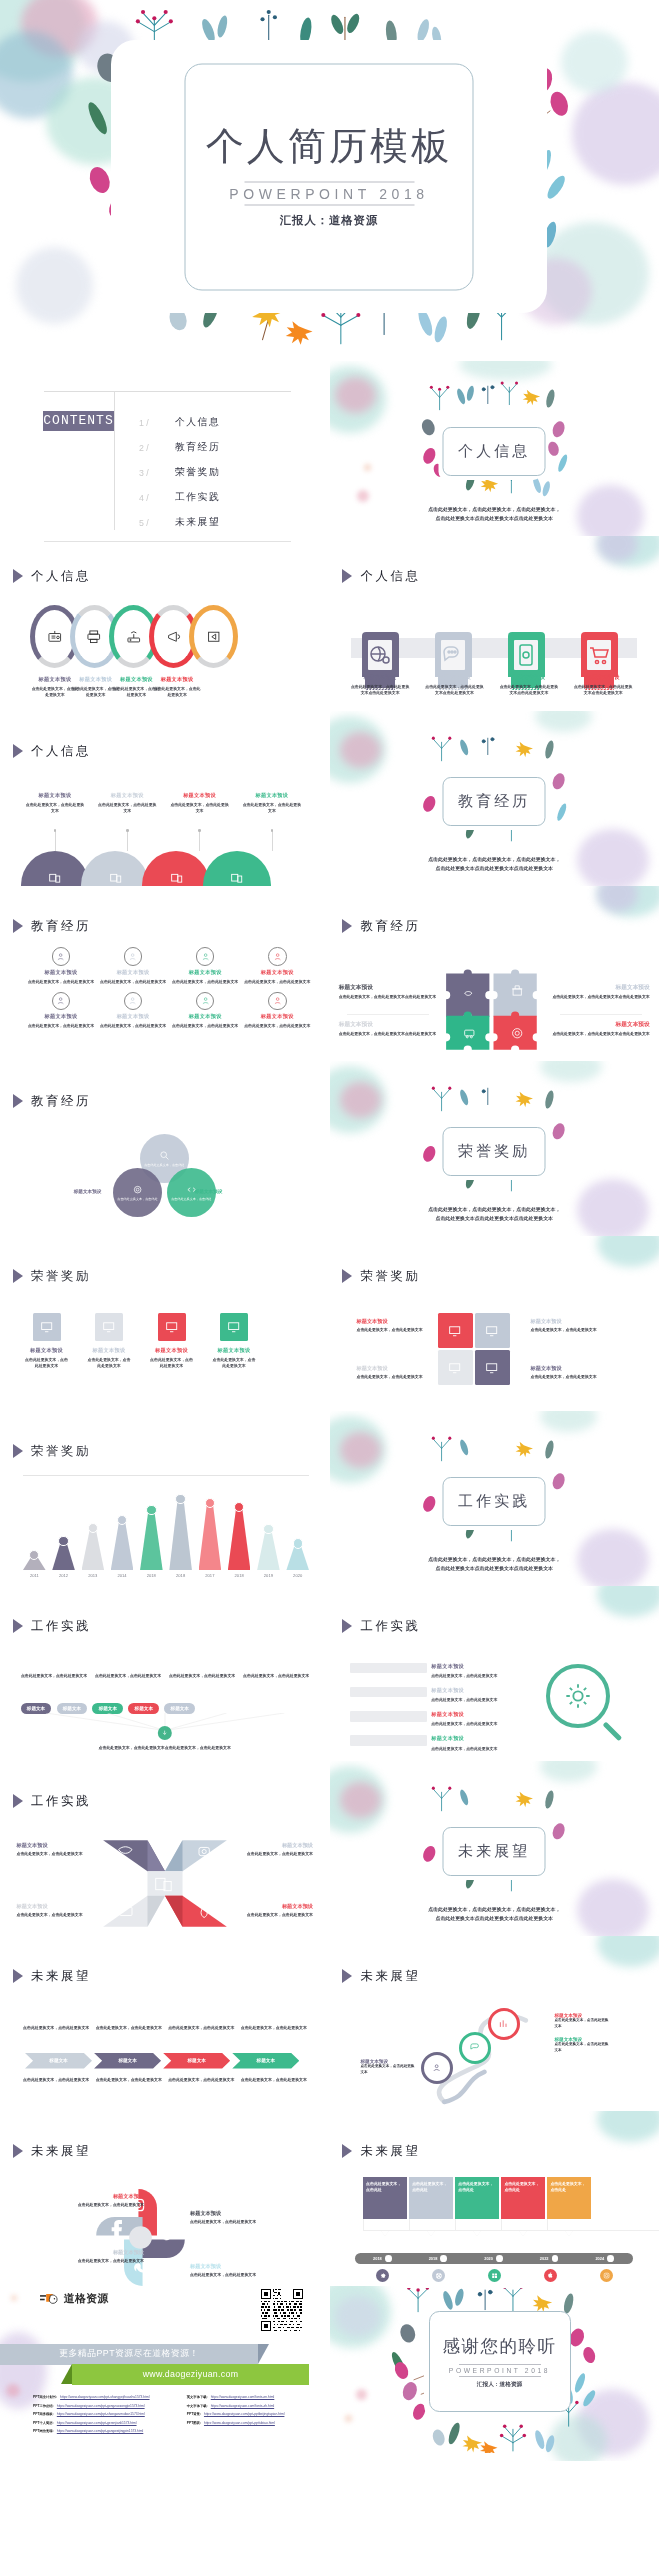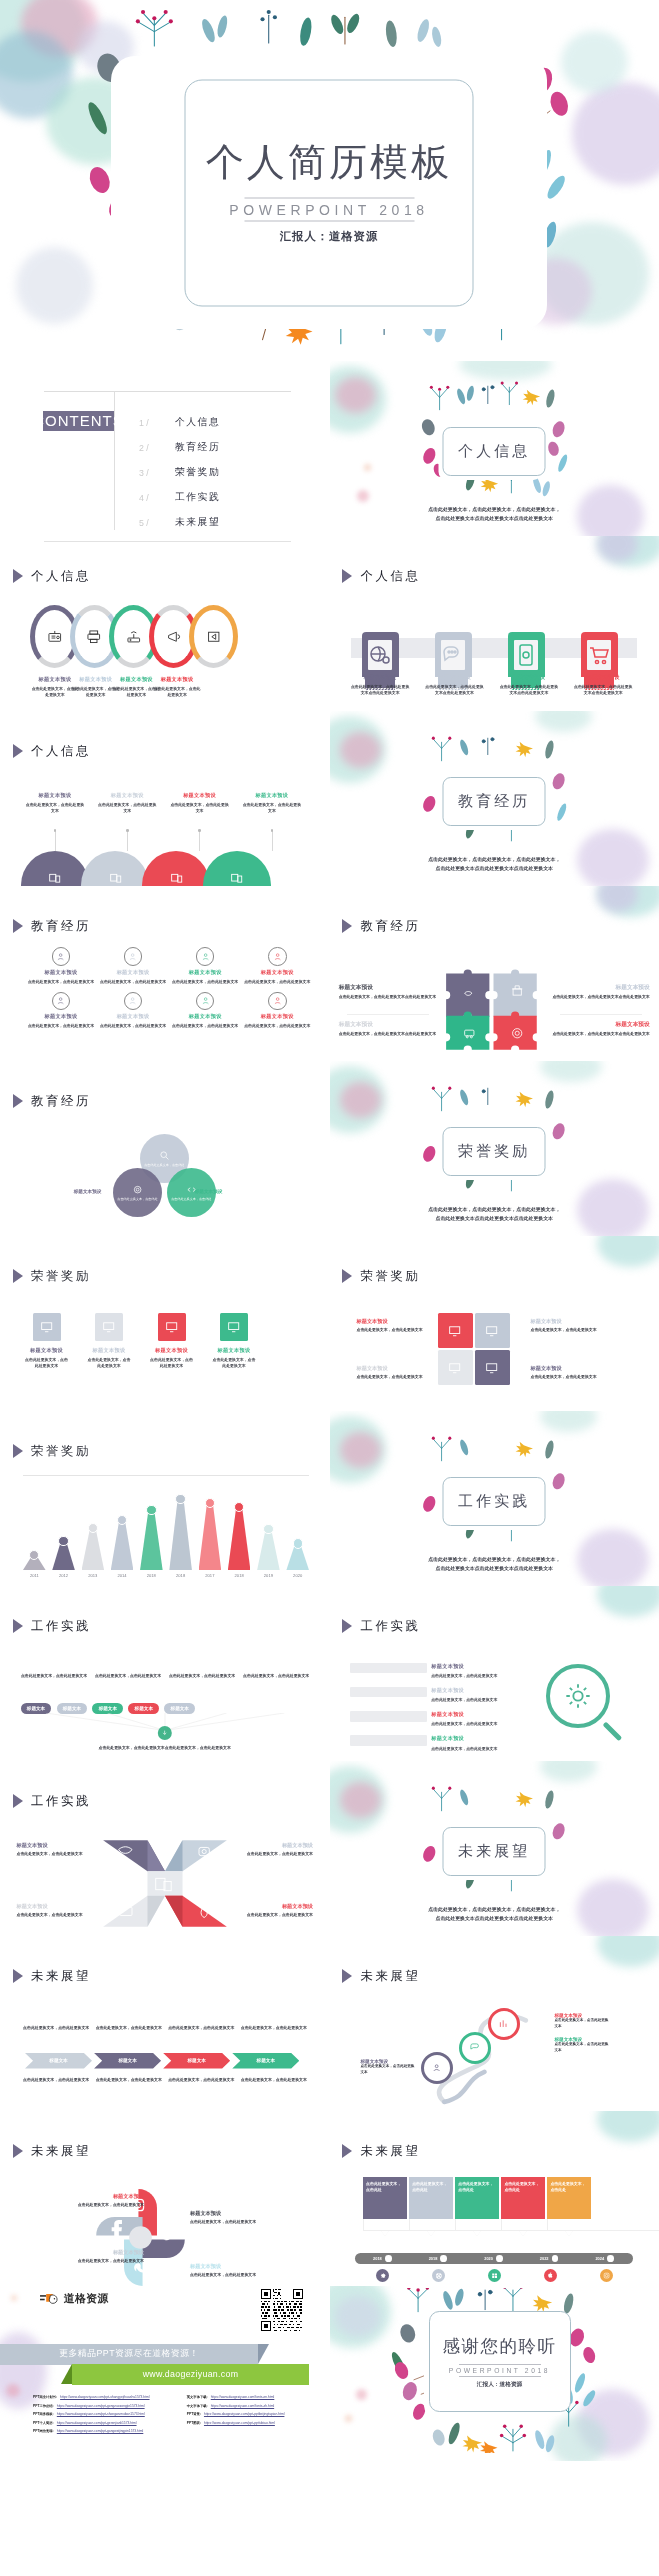--- a/index.html
+++ b/index.html
@@ -14,21 +14,21 @@
   .slide{ position:relative; width:330px; height:175px; background:#fff; overflow:hidden; }
   .row{ display:flex; width:659px; }
 
   
   .blob{ position:absolute; border-radius:50%; filter:blur(2.6px); opacity:.55; pointer-events:none; }
   .blob.soft{ filter:blur(4.6px); }
 
   
   .title-slide{ height:361px; width:659px; position:relative; overflow:hidden; background:#fff;}
   .tcard{
-    position:absolute; left:111px; top:56px; width:436px; height:273px;
+    position:absolute; left:111px; top:40px; width:436px; height:273px;
     background:#fff; border-radius:24px; box-shadow:0 0 0 0 #fff; z-index:5;text-decoration:underline;
   }
   .tcard-inner{
     position:absolute; left:50%; top:50%; transform:translate(-50%,-50%);
     width:289px; height:227px; border:0.7px solid #a9bfc9; border-radius:17.5px;
     display:flex; flex-direction:column; align-items:center; justify-content:center;
   }
   .tbig{ font-size:38px; letter-spacing:3.1px; color:#4c4f5e; font-weight:400; line-height:1.1; }
   .trule{ width:170px; border-top:0.5px solid #b9bcc4; margin:13.4px 0 0; }
   .tsub{ font-size:14px; letter-spacing:4.6px; color:#8d9099; padding:3.6px 0 3.1px; }
@@ -38,21 +38,21 @@
   
   .flora{ position:absolute; pointer-events:none; }
 
   
   .contents{ padding:0; }
   .c-rule{ position:absolute; left:44px; top:30px; width:247px; border-top:0.5px solid #ddd; }
   .c-vline{ position:absolute; left:114px; top:30px; height:139px; border-left:0.5px solid #dedede; }
   .c-badge{
     position:absolute; left:43px; top:50px; width:71px; height:19.6px;
     background:#736e8c; color:#fff; display:flex; align-items:center; justify-content:center;
-    font-size:15px; letter-spacing:1px;
+    font-size:13px; letter-spacing:1px;font-family:Liberation Mono, monospace;
   }
   .c-list{ position:absolute; left:139px; top:49px; }
   .c-item{ display:flex; align-items:center; height:25px; }
   .c-num{ width:36px; color:#cbcbcb; font-size:8.8px; }
   .c-lbl{ font-size:9.8px; color:#2f3140; letter-spacing:1.5px; }
 
   
   .sec-wrap{ position:absolute; left:50%; top:66px; transform:translateX(-50%); z-index:4;}
   .sec-card{
     width:103px; height:49px; border:0.7px solid #a9bfc9; border-radius:8.2px; background:#fff;

